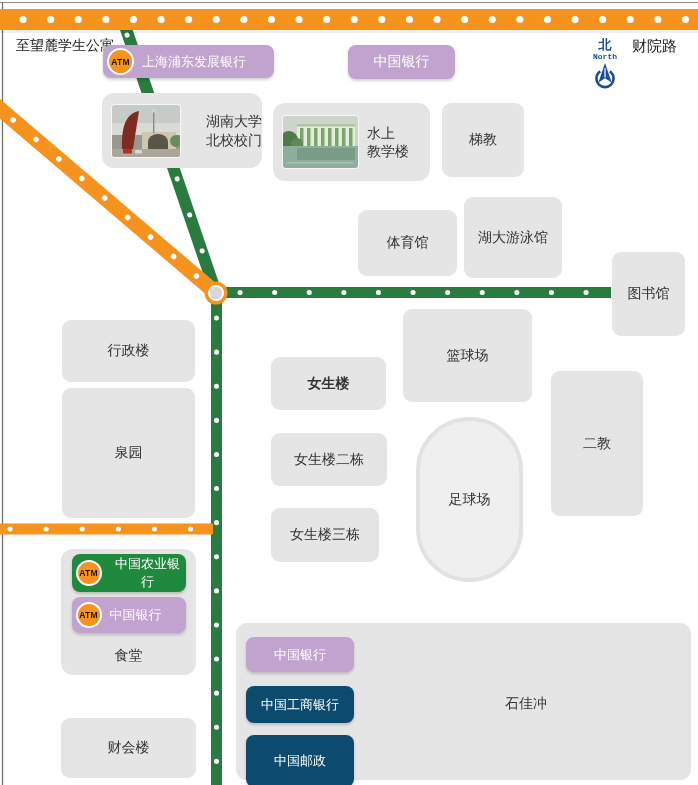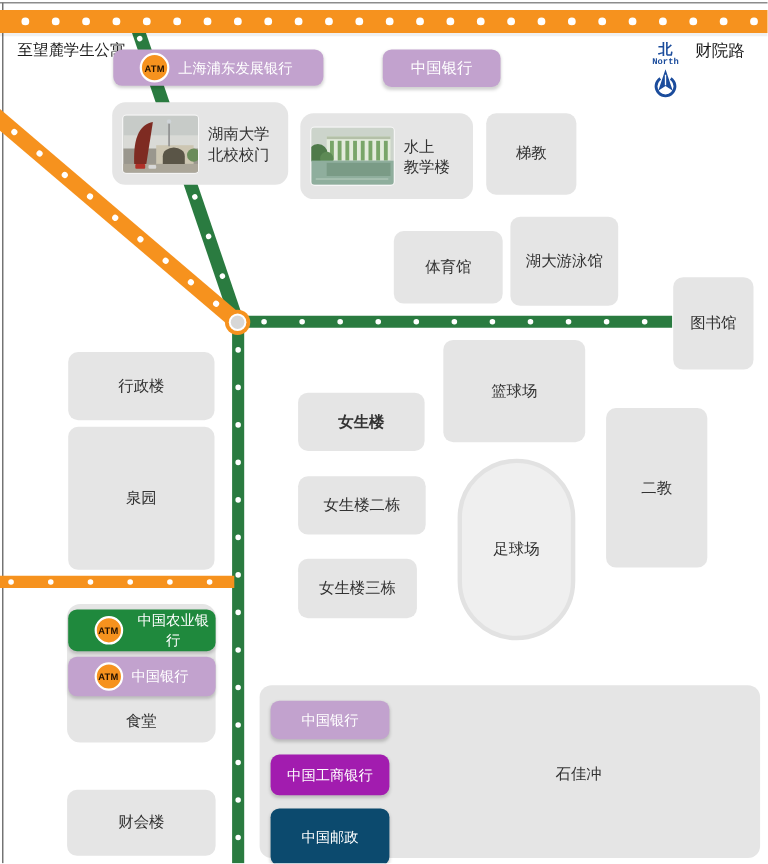--- a/index.html
+++ b/index.html
@@ -6,21 +6,21 @@
   body{font-family:"Liberation Sans","DejaVu Sans",sans-serif;}
   #map{position:relative;width:698px;height:785px;background:#fff;overflow:hidden;}
   #roads{position:absolute;left:0;top:0;z-index:1;}
   .card{position:absolute;z-index:3;background:#E5E5E5;border-radius:9px;display:flex;
         align-items:center;justify-content:center;color:#333;font-size:14px;text-align:center;}
   .card .two-line{line-height:1.3;text-align:left;}
   .photo-card{justify-content:flex-start;padding-left:10px;gap:9px;}
   .photo{border-radius:3px;overflow:hidden;flex:0 0 auto;box-shadow:0 0 0 1px rgba(255,255,255,.7);}
   .pill{position:absolute;z-index:4;border-radius:8px;display:flex;align-items:center;
         justify-content:center;color:#fff;font-size:13px;box-shadow:0 2px 3px rgba(0,0,0,.18);}
-  .pill.with-atm{justify-content:flex-start;padding-left:24px;gap:8px;}
+  .pill.with-atm{justify-content:flex-start;padding-left:4px;gap:8px;}
   .atm{width:27px;height:27px;border-radius:50%;background:#F6921E;border:2px solid #fff;
        box-sizing:border-box;display:flex;align-items:center;justify-content:center;
        color:#221100;font-size:8.5px;font-weight:bold;letter-spacing:.2px;flex:0 0 auto;}
   .roadname{position:absolute;z-index:3;color:#1a1a1a;font-size:14px;}
   .compass{position:absolute;z-index:3;left:588px;top:38px;width:34px;text-align:center;color:#1B4C9C;}
   .compass .zh{font-size:13px;font-weight:bold;line-height:1.05;}
   .compass .en{font-size:8px;font-weight:bold;font-family:"Liberation Mono","DejaVu Sans Mono",monospace;line-height:1.2;}
   .field{position:absolute;z-index:2;background:#EFEFEF;border:4px solid #E2E2E2;border-radius:60px;
          display:flex;align-items:center;justify-content:center;color:#333;font-size:14px;box-sizing:border-box;}
   .area-label{position:absolute;color:#333;font-size:14px;}
@@ -76,21 +76,21 @@
 
   <div class="pill with-atm" style="left:103px;top:45px;width:167px;height:33px;background:#C2A2CE;">
     <div class="atm">ATM</div>
     <span>上海浦东发展银行</span>
   </div>
 
   <div class="pill" style="left:348px;top:45px;width:107px;height:34px;background:#C2A2CE;font-size:14px;">
     <span>中国银行</span>
   </div>
 
-  <div class="card photo-card" style="left:102px;top:93px;width:150px;height:75px;border-radius:12px;">
+  <div class="card photo-card" style="left:102px;top:93px;width:150px;height:75px;border-radius:12px;justify-content:space-between;">
     <svg class="photo" width="68" height="52" viewBox="0 0 68 52">
       <rect width="68" height="30" fill="#c7cbc8"></rect>
       <rect y="18" width="68" height="14" fill="#d9dad6"></rect>
       <rect y="30" width="68" height="22" fill="#9a978e"></rect>
       <rect y="44" width="68" height="8" fill="#aba699"></rect>
       <path d="M10,44 C9,18 16,8 27,6 L21,44 Z" fill="#7e2b22"></path>
       <rect x="30" y="27" width="34" height="17" fill="#cdc6b2"></rect>
       <path d="M36,44 v-7 a10,8 0 0 1 20,0 v7 Z" fill="#5a5547"></path>
       <rect x="41" y="6" width="1.4" height="22" fill="#8a8a8a"></rect>
       <circle cx="41.7" cy="5.5" r="2" fill="#cfd4d8"></circle>
@@ -179,21 +179,21 @@
   </div>
 
   <div class="card" style="left:61px;top:718px;width:135px;height:60px;">
       <span>财会楼</span>
     </div>
 
   <div class="card" style="left:236px;top:623px;width:455px;height:157px;border-radius:11px;">
     <div class="pill" style="left:10px;top:14px;width:108px;height:35px;background:#C2A2CE;">
         <span>中国银行</span>
       </div>
-    <div class="pill" style="left:10px;top:63px;width:108px;height:37px;background:#a21caf;">
+    <div class="pill" style="left:10px;top:63px;width:108px;height:37px;background:#0c4a6e;">
         <span>中国工商银行</span>
       </div>
     <div class="pill" style="left:10px;top:112px;width:108px;height:52px;background:#0c4a6e;">
         <span>中国邮政</span>
       </div>
     <div class="area-label" style="left:235px;top:72px;width:110px;text-align:center;">石佳冲</div>
   </div>
 
 </div>
 

